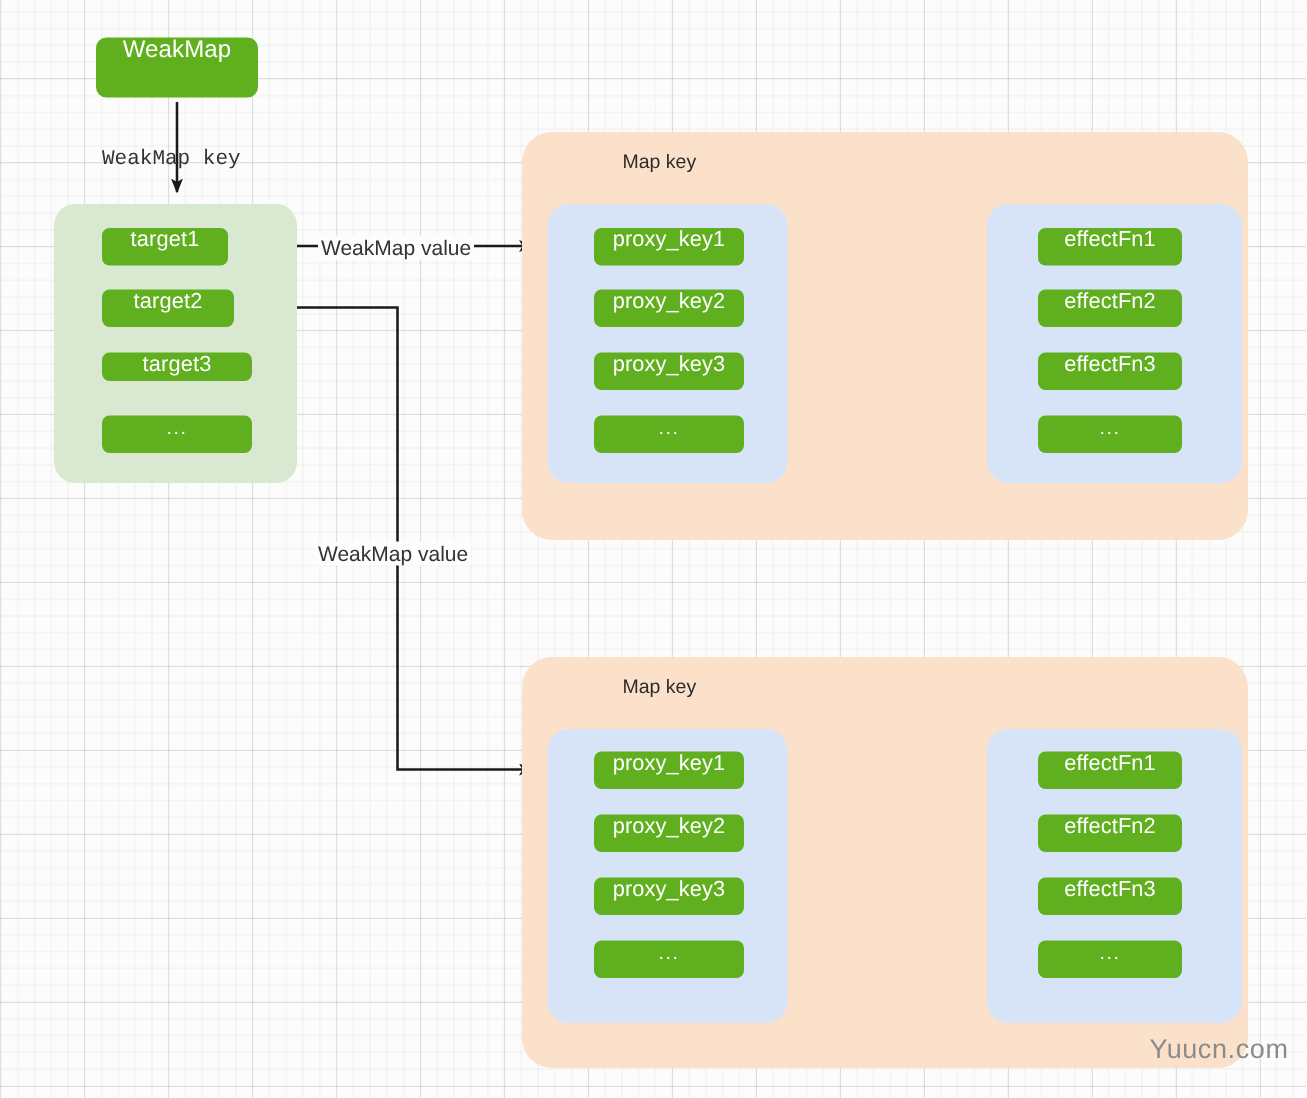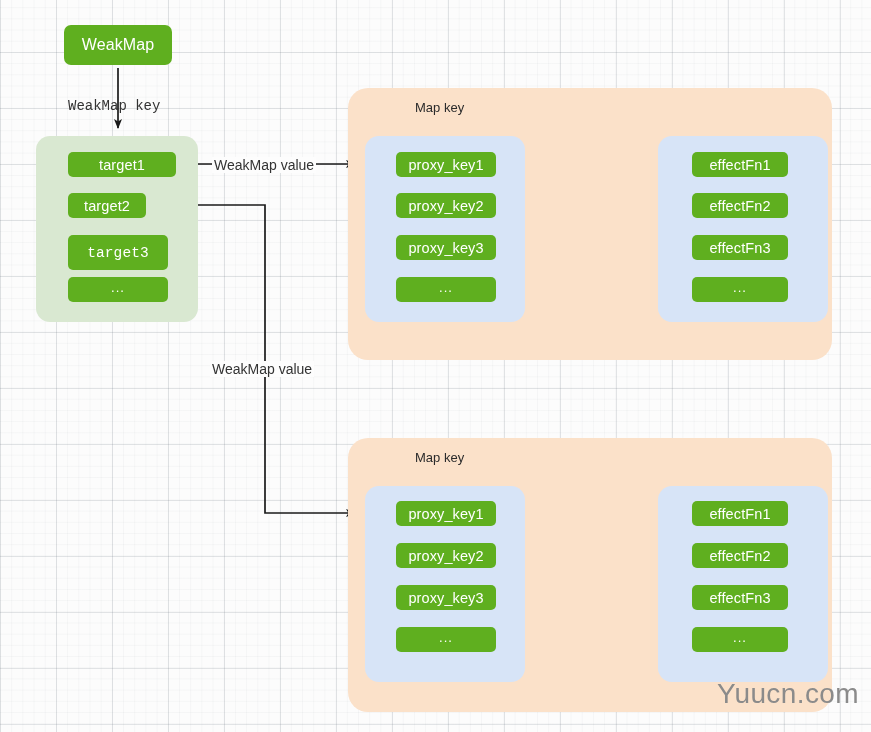--- a/index.html
+++ b/index.html
@@ -26,21 +26,20 @@
     background-position: 0 -4px, 0 -4px, 0 -4px, 0 -4px;
     font-family: "Liberation Sans", sans-serif;
   }
   .gbox {
     position: absolute;
     background: #5FAF1F;
     border-radius: 5px;
     color: #ffffff;
     font-size: 14.5px;
     display: flex;
-    align-items: center;
     justify-content: center;
     letter-spacing: 0.1px;
     box-sizing: border-box;
   }
   .gbox.dots {
     font-size: 13px;
     letter-spacing: 1px;
     padding-bottom: 4px;
   }
   .panel-green {
@@ -80,21 +79,21 @@
     left: 0;
     top: 0;
     width: 871px;
     height: 732px;
     pointer-events: none;
   }
   .watermark {
     position: absolute;
     right: 12px;
     bottom: 22px;
-    font-size: 28px;
+    font-size: 18px;
     color: #8b8b8b;
     letter-spacing: 0.4px;
   }
 </style>
 </head>
 <body>
 
 <div id="canvas">
 
   <svg class="wires" viewBox="0 0 871 732">
@@ -134,27 +133,27 @@
   <div class="edge-label boxed" style="left:549px; top:157px;">
     <span>Map value</span>
   </div>
 
   <div class="edge-label boxed" style="left:549px; top:506px;">
     <span>Map value</span>
   </div>
 
   <div class="panel-green" style="left:36px; top:136px; width:162px; height:186px;">
   </div>
-  <div class="gbox" style="left:68px; top:152px; width:108px; height:25px;">
+  <div class="gbox" style="left:68px; top:152px; width:84px; height:25px;">
     <span>target1</span>
   </div>
-  <div class="gbox" style="left:68px; top:193px; width:78px; height:25px;">
+  <div class="gbox" style="left:68px; top:193px; width:88px; height:25px;">
     <span>target2</span>
   </div>
-  <div class="gbox" style="left:68px; top:235px; width:100px; height:35px;font-family:Liberation Mono, monospace;">
+  <div class="gbox" style="left:68px; top:235px; width:100px; height:19px;">
     <span>target3</span>
   </div>
   <div class="gbox dots" style="left:68px; top:277px; width:100px; height:25px;">
     <span>...</span>
   </div>
 
   <div class="panel-orange" style="left:348px; top:88px; width:484px; height:272px;">
   </div>
   <div class="panel-title" style="left:415px; top:100px;">
     <span>Map key</span>

